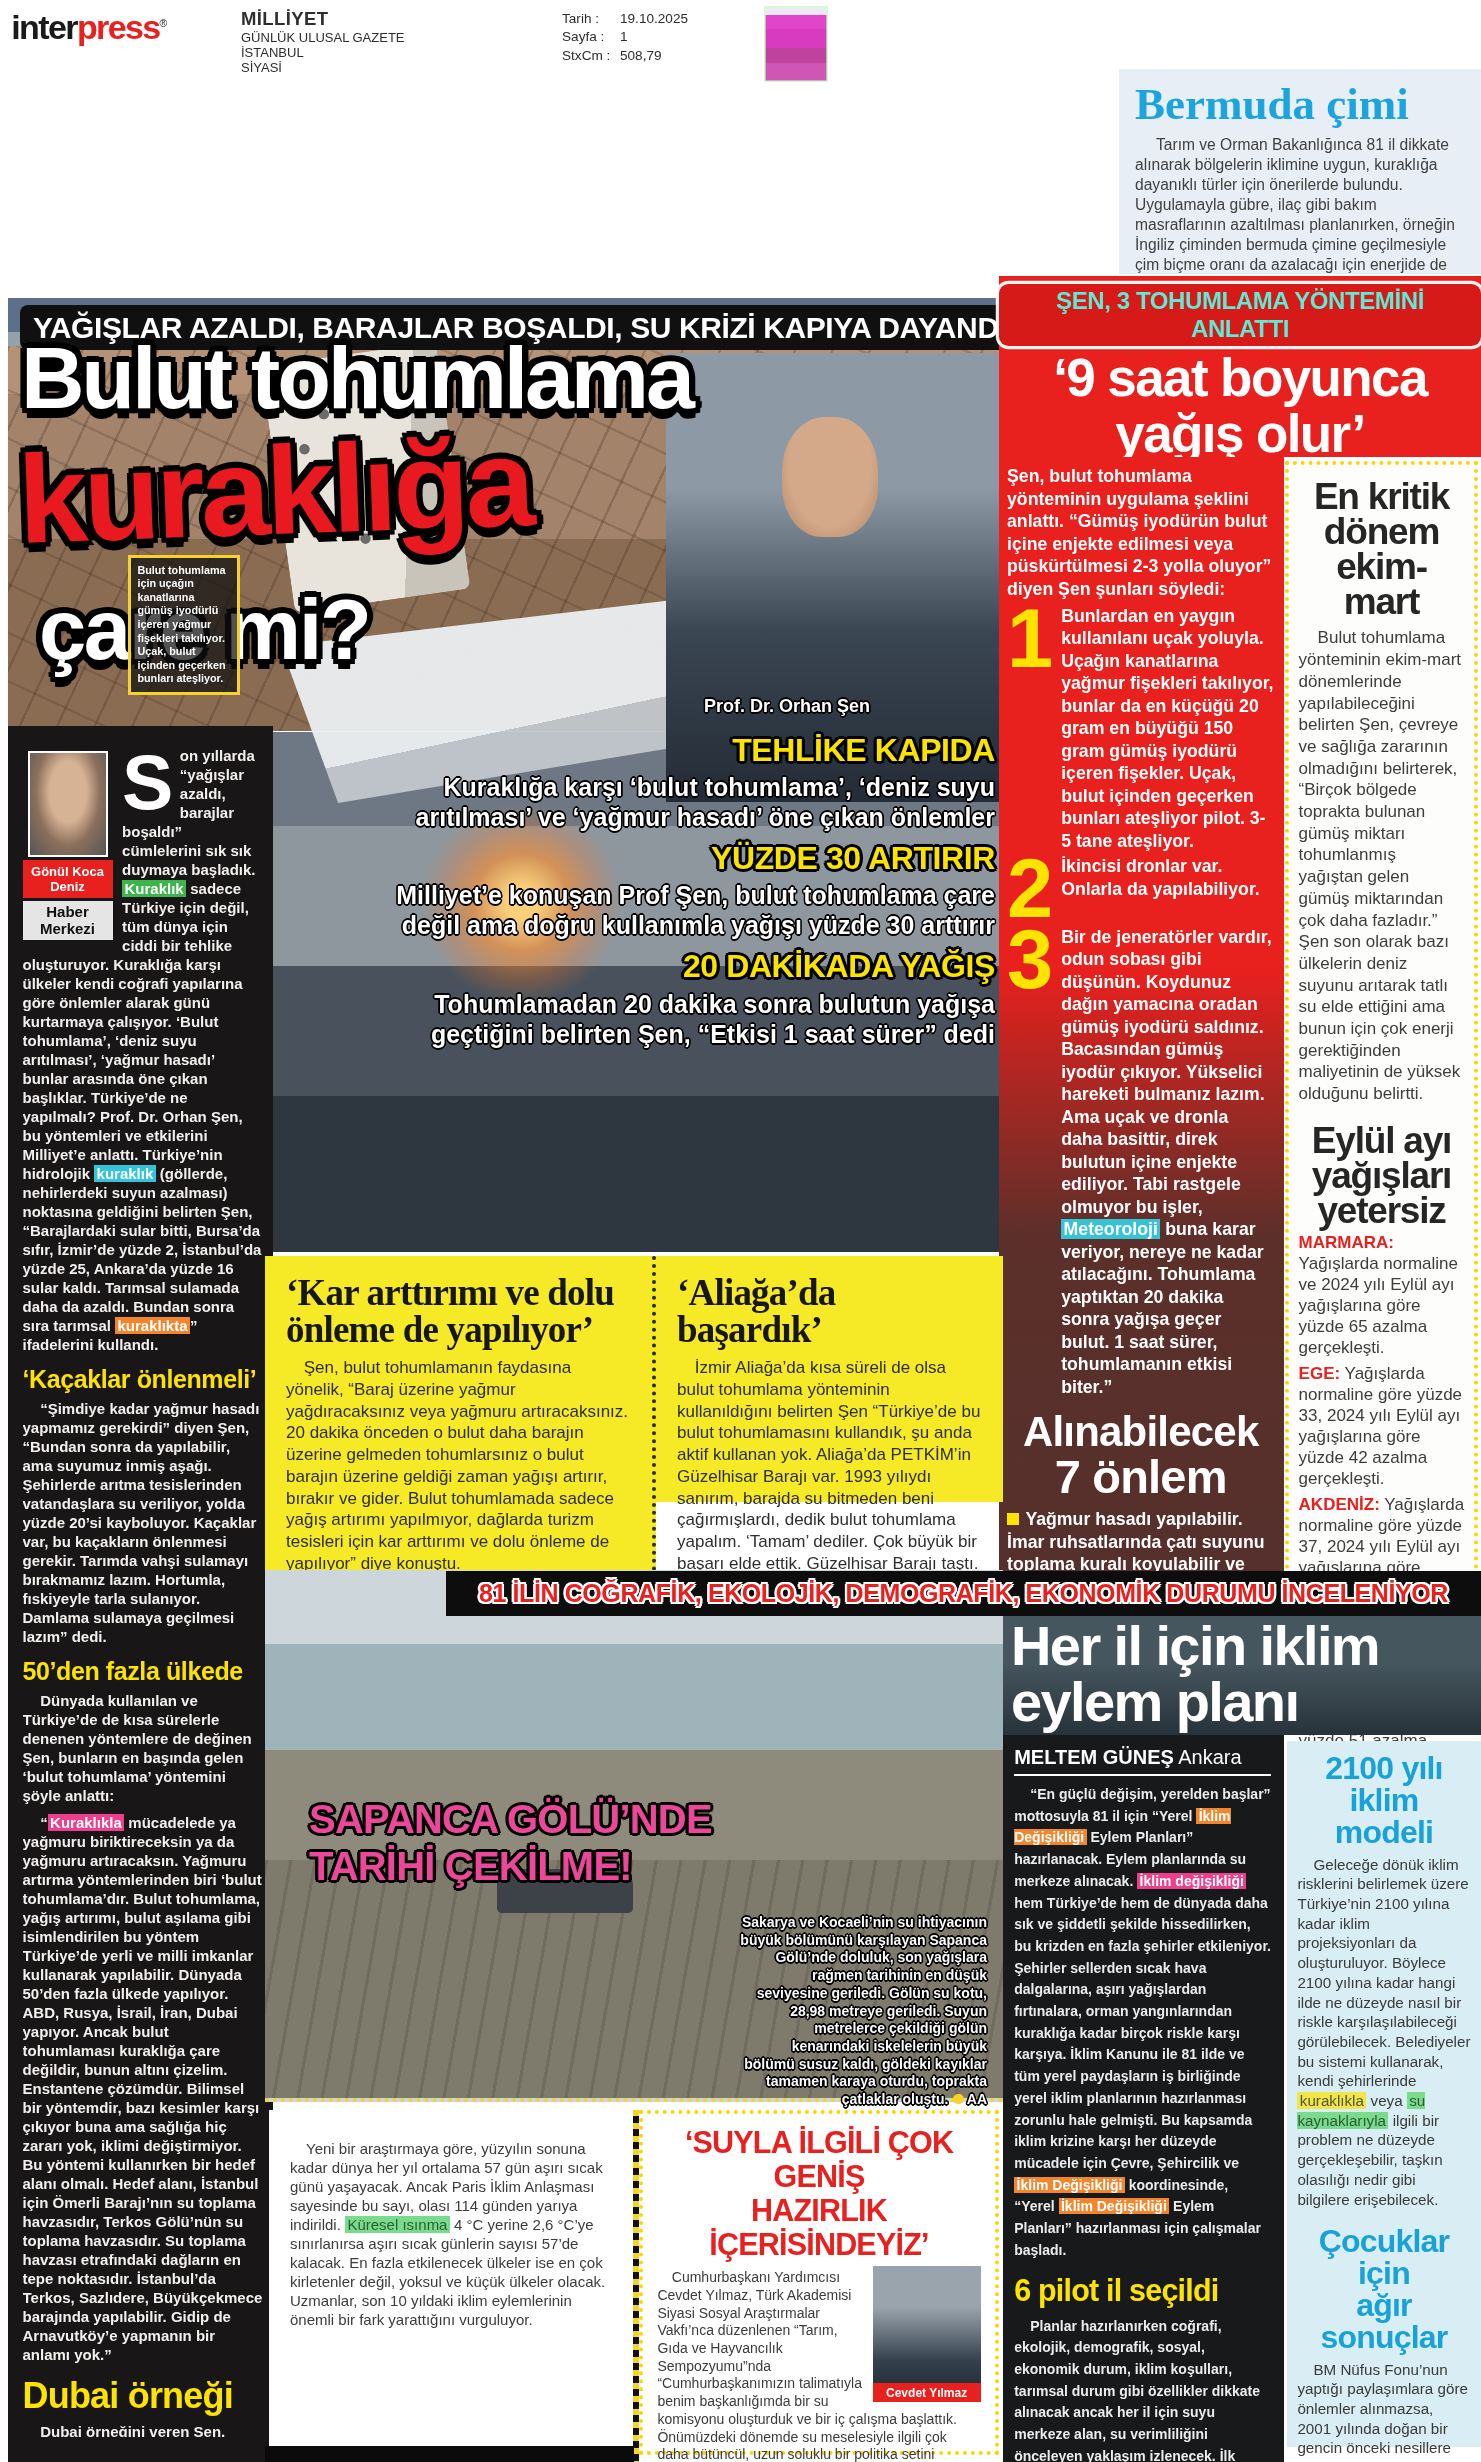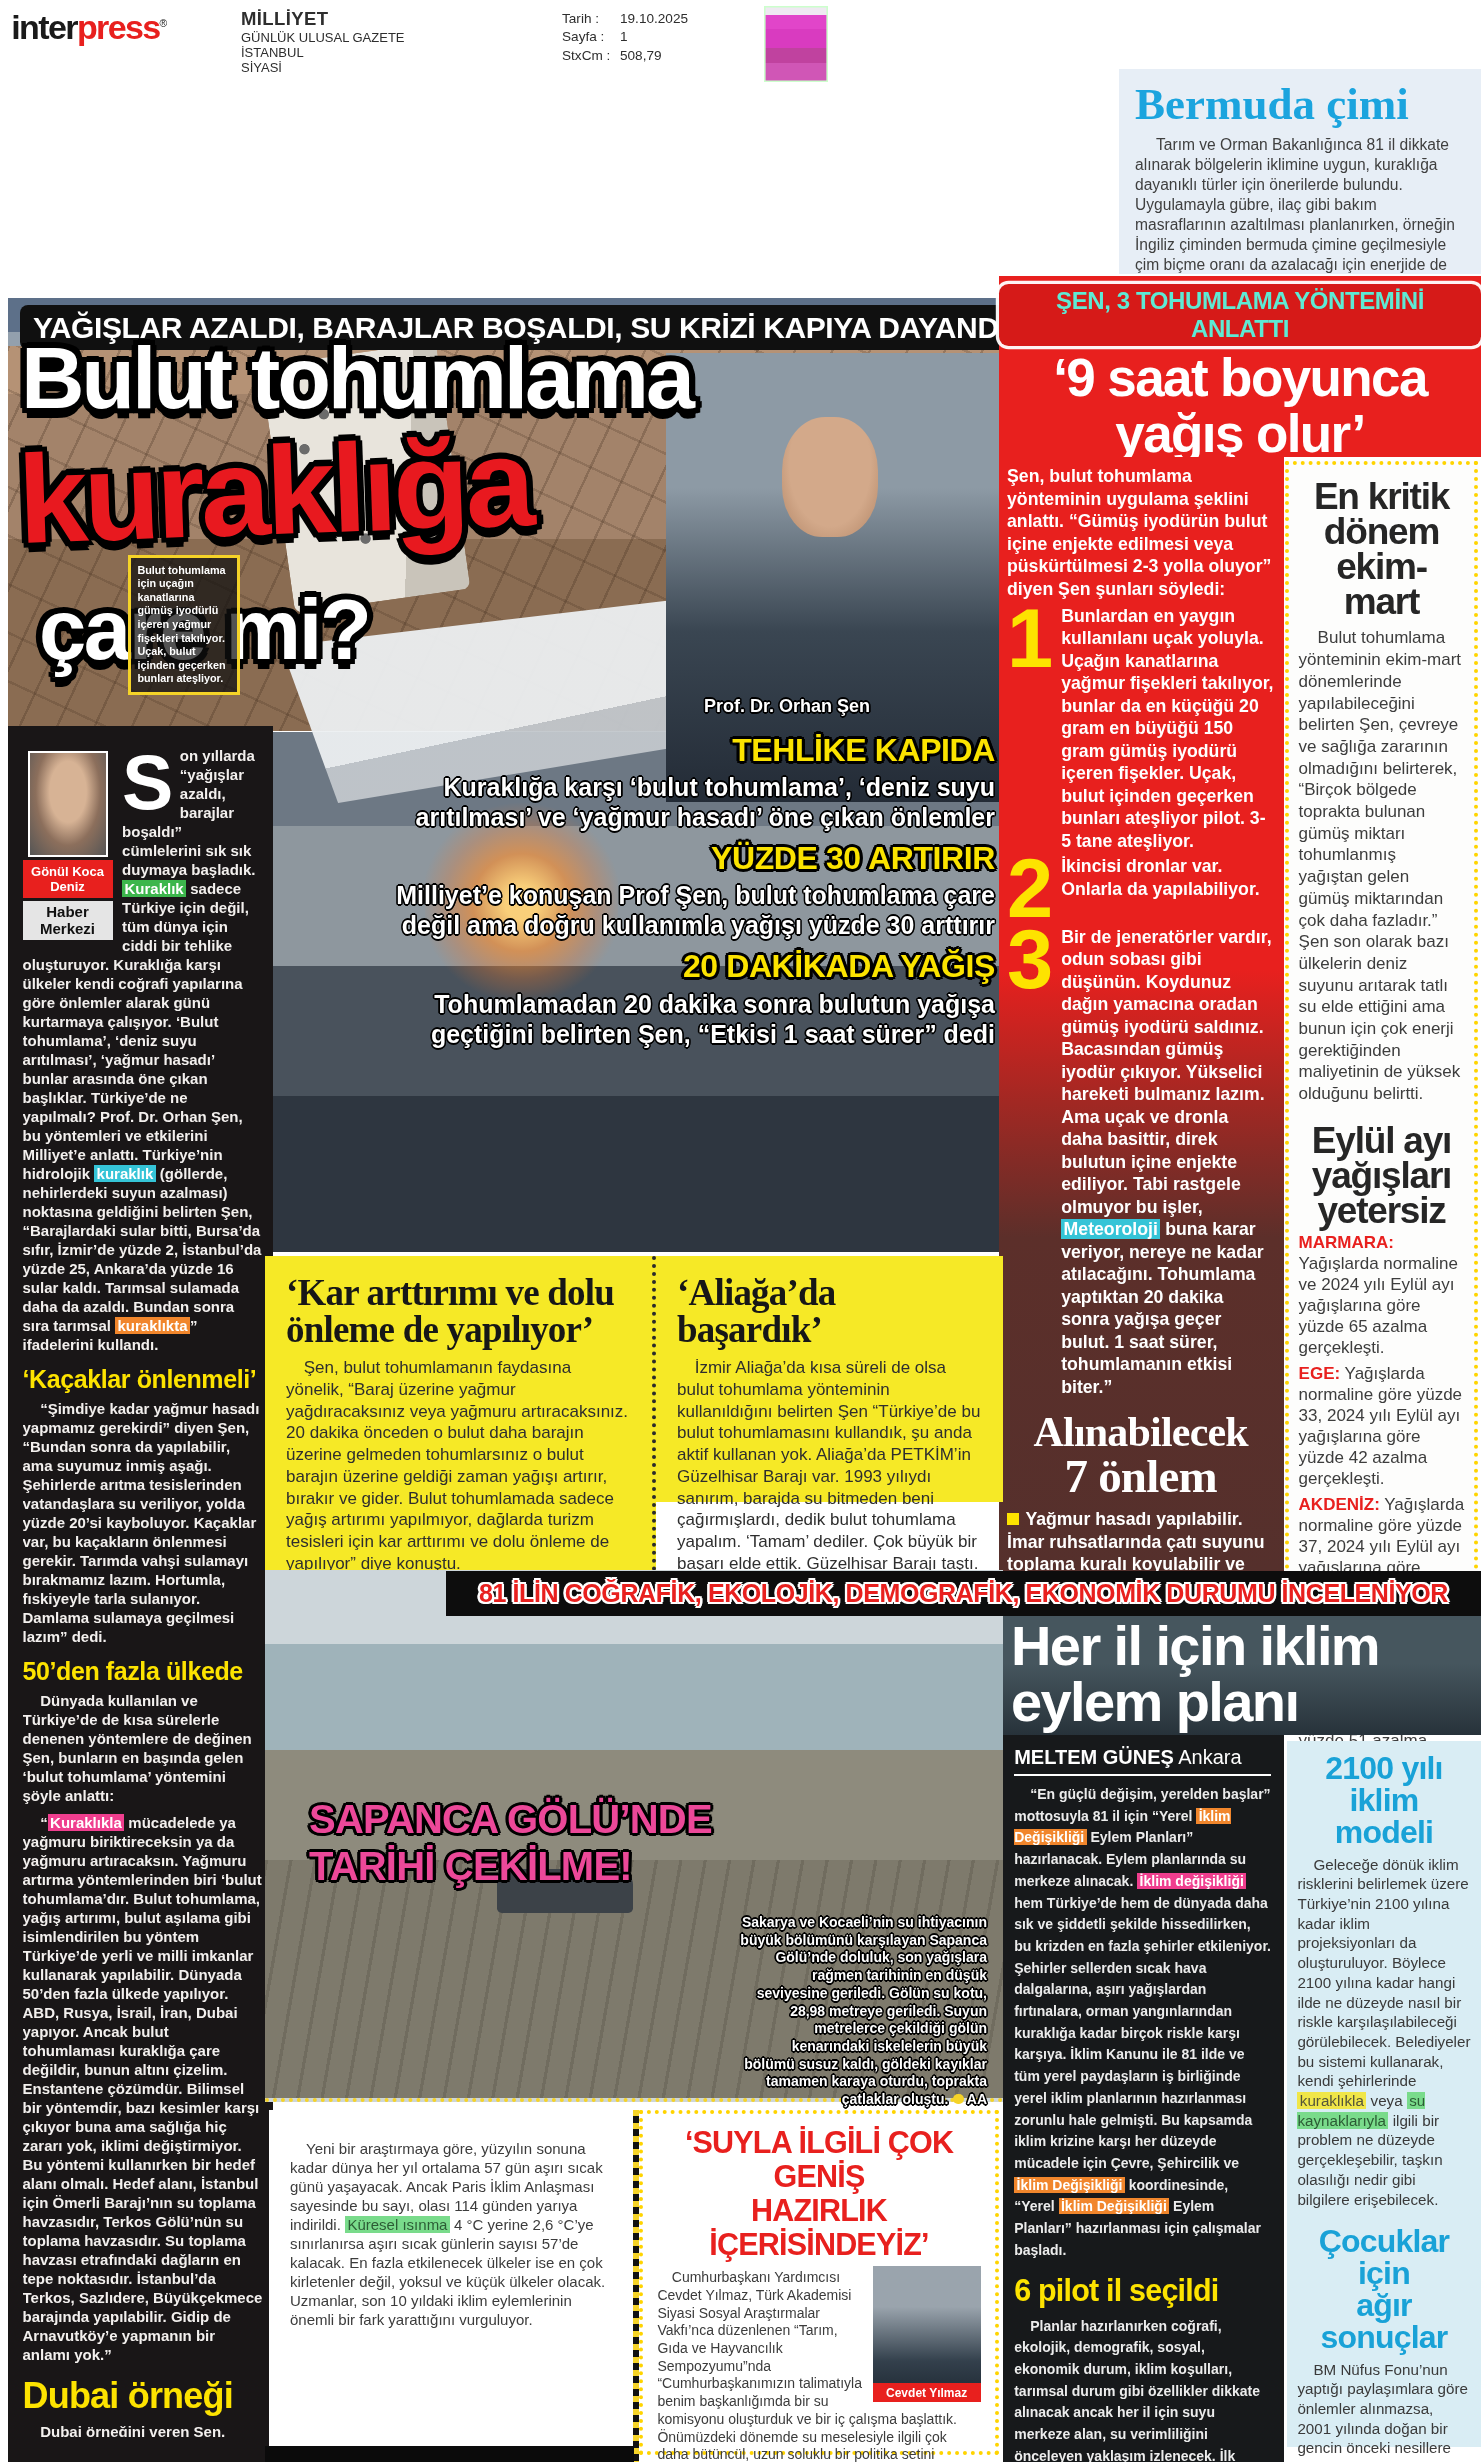--- a/index.html
+++ b/index.html
@@ -80,21 +80,21 @@
   .redband{display:inline-block;margin:8px auto 0;background:#d61a18;border-radius:9.6px;
     box-shadow:0 0 0 3.2px rgba(255,255,255,.95);padding:3.2px 11.2px;
     font-size:24px;font-weight:900;color:#5eead4;letter-spacing:-0.4px;}
   .redh{font-size:53px;font-weight:900;color:#fff;line-height:50px;letter-spacing:-1.6px;margin-top:6.4px;}
   .redcol{left:999px;top:457px;width:285px;height:1115px;box-sizing:border-box;padding:8px 9.6px 0 8px;
     background:linear-gradient(180deg,#e8201e 0 46%,#a12823 58%,#5c2f2a 70%,#55302c 100%);}
   .redcol p.intro{margin:0 0 4.8px;font-size:17.7px;line-height:22.5px;font-weight:bold;color:#fff;}
   .ritem{display:flex;margin:1.6px 0 3.2px;}
   .rnum{font-size:83px;line-height:67px;font-weight:900;color:#fde300;margin:0 8px 0 0;}
   .rtxt{font-size:17.7px;line-height:22.5px;font-weight:bold;color:#fff;}
-  .onlemtitle{text-align:center;color:#fff;font-weight:900;margin-top:13px;line-height:1;font-family:Liberation Serif, serif;}
+  .onlemtitle{text-align:center;color:#fff;font-weight:900;margin-top:13px;line-height:1;}
   .onlemtitle .a{font-size:42px;letter-spacing:-0.8px;}
   .onlemtitle .b{font-size:47px;letter-spacing:-0.8px;}
   .onlem{margin:8px 0 0;padding:0;list-style:none;}
   .onlem li{font-size:17.7px;line-height:22.5px;font-weight:bold;color:#fff;margin-bottom:5.6px;}
   .sq{display:inline-block;width:12px;height:12px;background:#fde300;margin-right:6.4px;}
 
   
   .whitebox{left:1285px;top:461px;width:193px;height:1133px;box-sizing:border-box;background:#fdfdfc;
     border:4px dotted #ffd400;padding:14.4px 9.6px;}
   .wb-title{text-align:center;font-weight:900;color:#262626;font-size:37px;line-height:35px;letter-spacing:-1.2px;}

